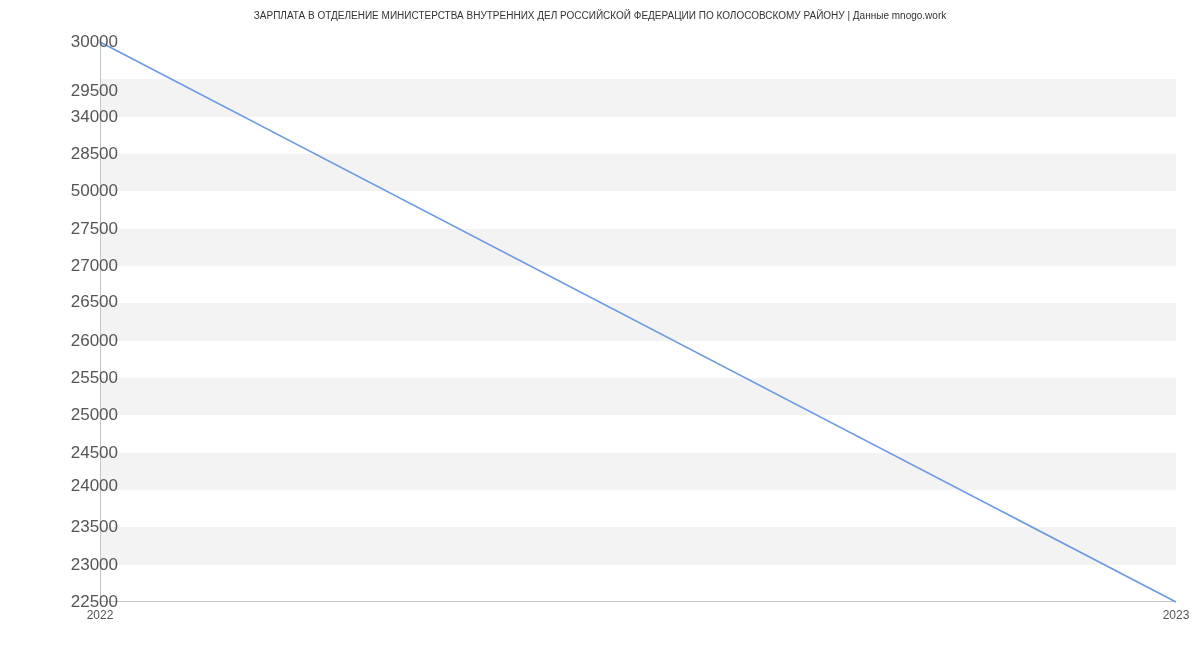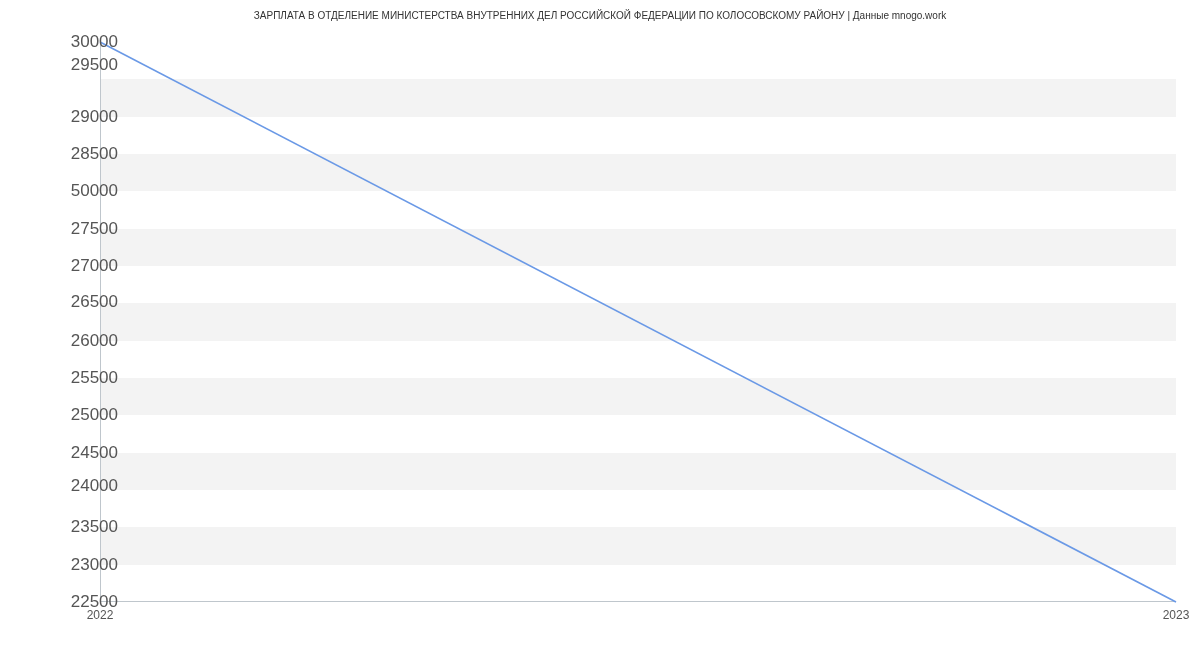--- a/index.html
+++ b/index.html
@@ -116,21 +116,21 @@
       <div class="y-tick-label" style="top: 486px;">24000</div>
       <div class="y-tick-label" style="top: 452.667px;">24500</div>
       <div class="y-tick-label" style="top: 415.333px;">25000</div>
       <div class="y-tick-label" style="top: 378px;">25500</div>
       <div class="y-tick-label" style="top: 340.667px;">26000</div>
       <div class="y-tick-label" style="top: 286px; margin-top: 16px;">26500</div>
       <div class="y-tick-label" style="top: 266px;">27000</div>
       <div class="y-tick-label" style="top: 228.667px;">27500</div>
       <div class="y-tick-label" style="top: 191.333px;">50000</div>
       <div class="y-tick-label" style="top: 154px;">28500</div>
-      <div class="y-tick-label" style="top: 116.667px;">29000</div>
-      <div class="y-tick-label" style="top: 65px;">29500</div>
+      <div class="y-tick-label" style="top: 116.667px;">34000</div>
+      <div class="y-tick-label" style="top: 91px;">29500</div>
       <div class="y-tick-label" style="top: 42px;">30000</div>
     </div>
   <div id="x-labels">
       <div class="x-tick-label" style="left: 100px;">2022</div>
       <div class="x-tick-label" style="left: 1176px;">2023</div>
     </div>
 </div>
 
 </body></html>

